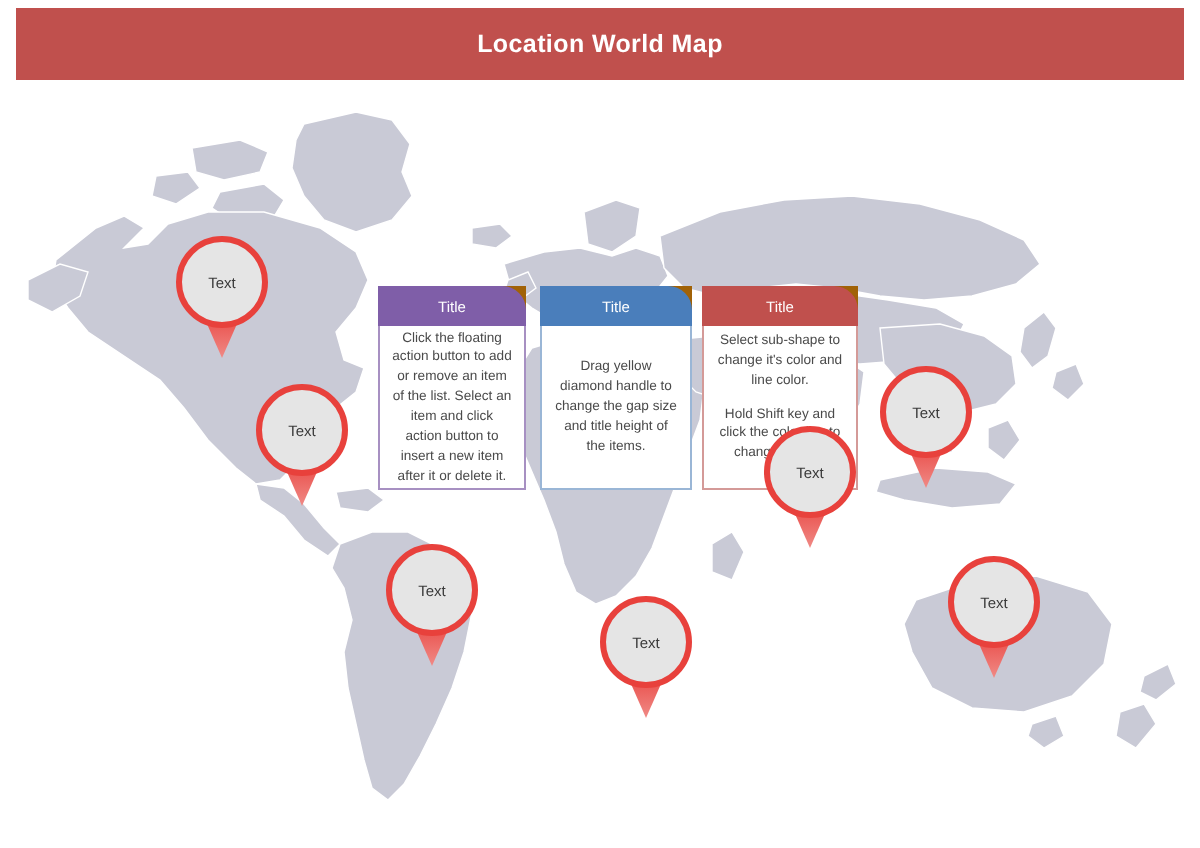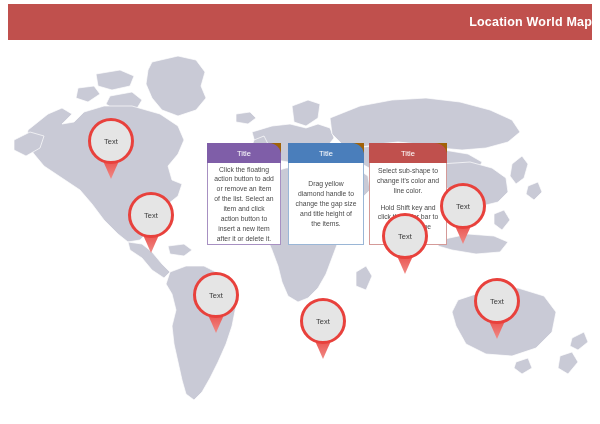--- a/index.html
+++ b/index.html
@@ -50,21 +50,20 @@
     width: 600px;
     height: 380px;
     display: block;
   }
 
   
   .callout {
     position: absolute;
     box-sizing: border-box;
     background: #a16207;
-    margin-left: 18px;
   }
   .callout-header {
     height: 20px;
     display: flex;
     align-items: center;
     justify-content: center;
     color: #ffffff;
     font-size: 7.5px;
     border-top-right-radius: 12px;
     box-sizing: border-box;
@@ -132,21 +131,21 @@
   }
   .pin-label {
     font-size: 7.5px;
     color: #3a3a3a;
     font-weight: normal;
   }
 </style>
 </head>
 <body>
 
-<div id="header-bar" style="background: rgb(192, 80, 77); justify-content: flex-end;">
+<div id="header-bar" style="background: rgb(192, 80, 77);">
   <span id="header-title" style="color: rgb(255, 255, 255);">Location World Map</span>
 </div>
 
 <div id="map-canvas">
 
   <svg id="world-map-svg" viewBox="0 0 600 380" preserveAspectRatio="none" aria-hidden="true">
     <g fill="#c9cad6" stroke="#ffffff" stroke-width="0.7">
 
       <path d="M152,18 L178,12 L196,16 L205,28 L201,42 L206,54 L196,66 L178,72 L162,66 L152,54 L146,40 L148,26 Z"></path>
 

